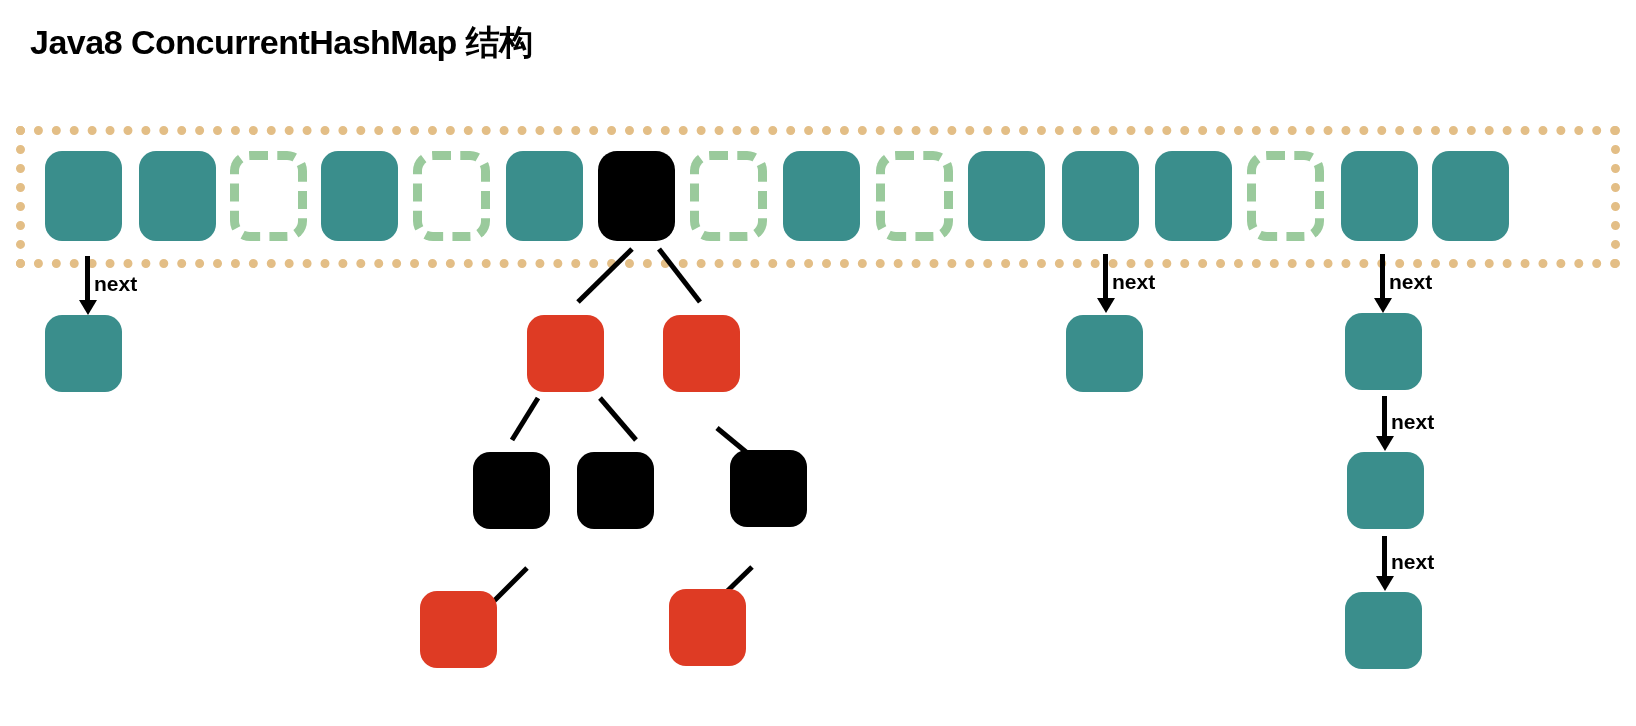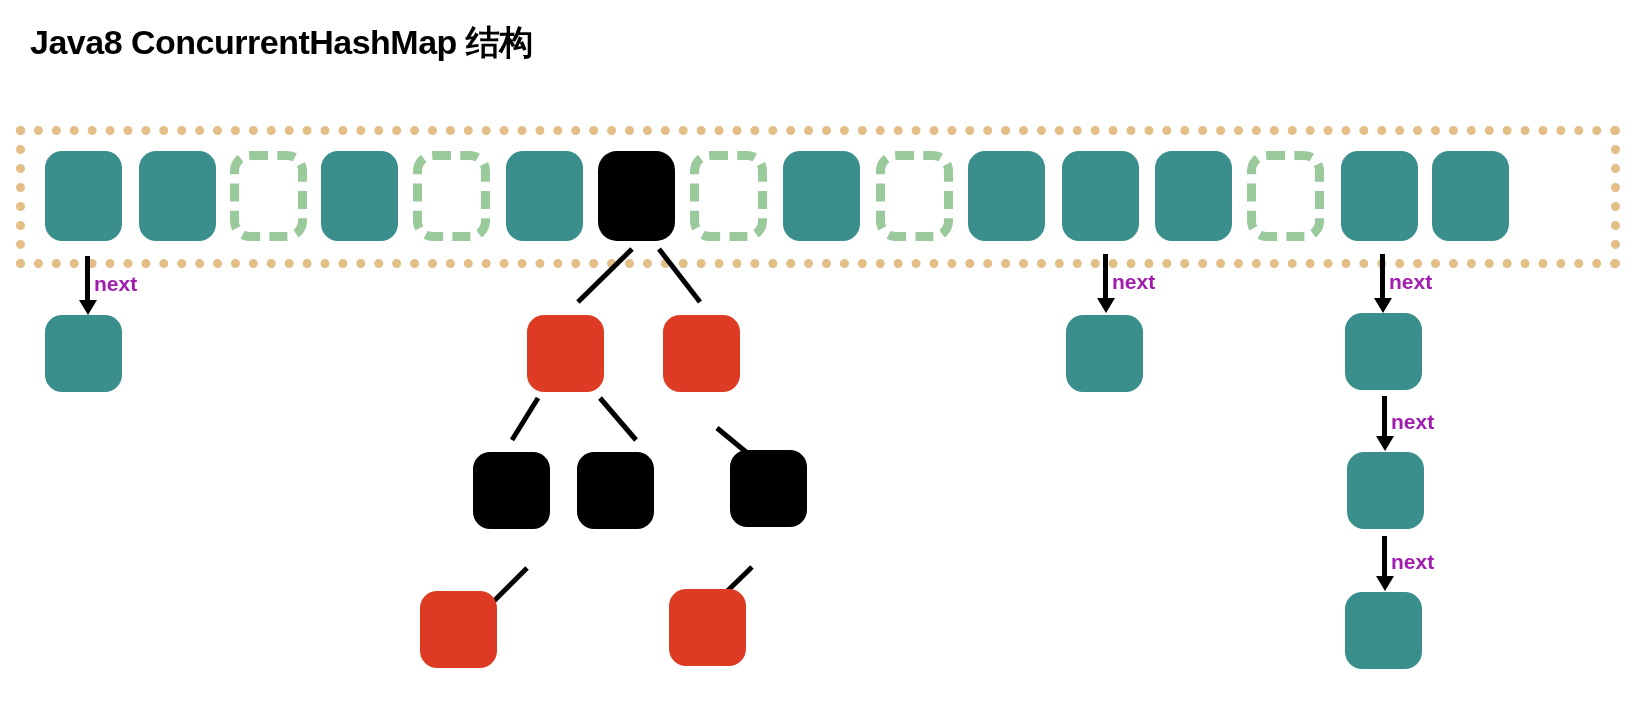--- a/index.html
+++ b/index.html
@@ -87,21 +87,21 @@
     width: 0;
     height: 0;
     border-left: 9px solid transparent;
     border-right: 9px solid transparent;
     border-top: 15px solid #000000;
   }
   .arrow-label {
     position: absolute;
     font-size: 21px;
     font-weight: bold;
-    color: #a21caf;
+    color: #000000;
     white-space: nowrap;
   }
 
   
   .edge-layer {
     position: absolute;
     left: 0;
     top: 0;
     width: 1636px;
     height: 726px;

